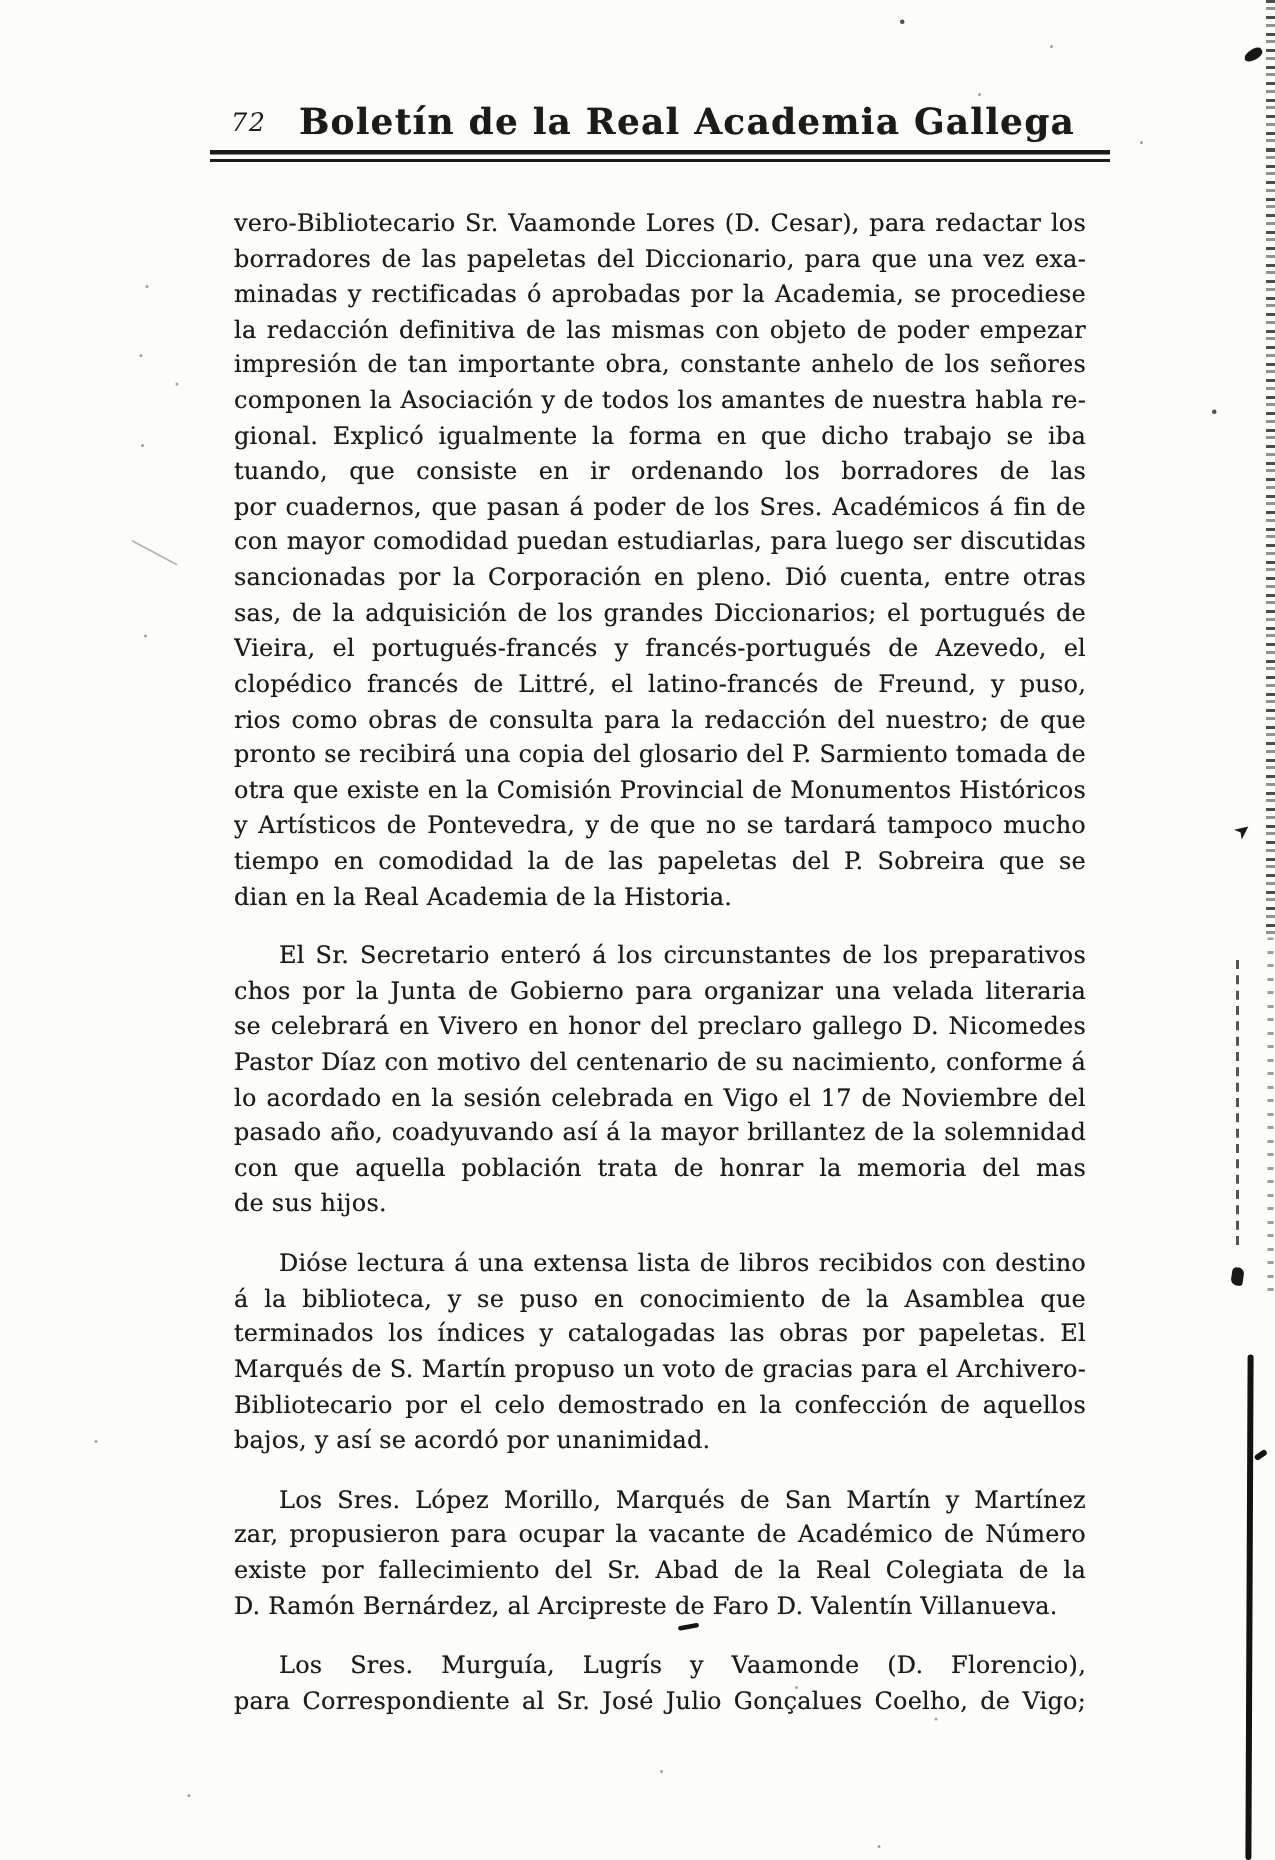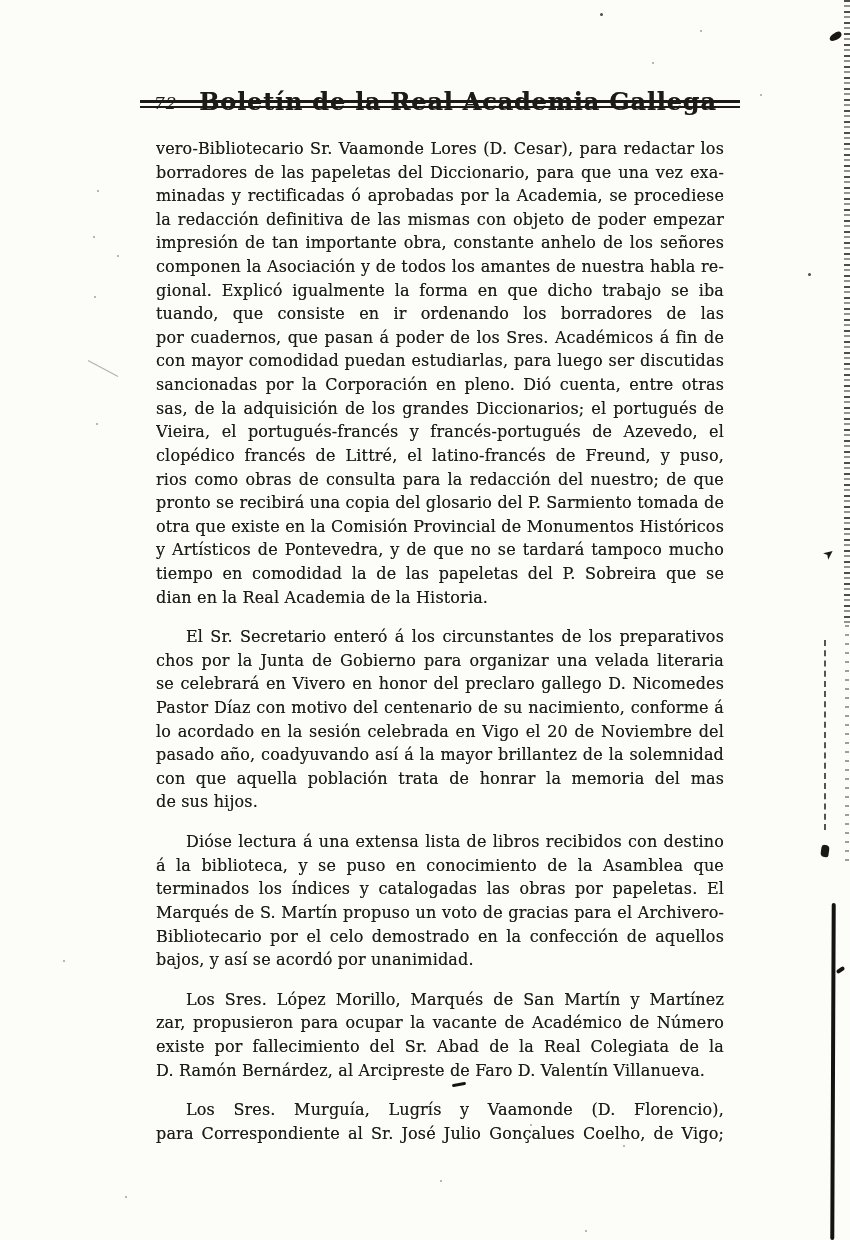--- a/index.html
+++ b/index.html
@@ -10,21 +10,21 @@
   .page{
     position:relative;
     width:850px;height:1240px;
     margin:0 auto;
     background:var(--paper);
     overflow:hidden;
     font-family:"DejaVu Serif","Liberation Serif",serif;
     color:var(--ink);
   }
   
-  .header{position:absolute;top:62px;left:140px;width:600px;height:36px;margin-top:21px;}
+  .header{position:absolute;top:62px;left:140px;width:600px;height:36px;}
   .page-number{
     position:absolute;left:14px;top:10px;
     font-size:17px;font-style:italic;letter-spacing:1px;
   }
   .header-title{
     position:absolute;left:0;right:0;top:4px;
     text-align:center;transform:translateX(18px);
     font-size:24px;font-weight:bold;letter-spacing:.8px;
     text-shadow:0 0 .5px rgba(0,0,0,.55);
   }
@@ -139,21 +139,21 @@
         <div class="line">otra que existe en la Comisión Provincial de Monumentos Históricos</div>
         <div class="line">y Artísticos de Pontevedra, y de que no se tardará tampoco mucho</div>
         <div class="line">tiempo en comodidad la de las papeletas del P. Sobreira que se custo-</div>
         <div class="line lastline">dian en la Real Academia de la Historia.</div>
       </div>
       <div class="para">
         <div class="line indent">El Sr. Secretario enteró á los circunstantes de los preparativos he-</div>
         <div class="line">chos por la Junta de Gobierno para organizar una velada literaria que</div>
         <div class="line">se celebrará en Vivero en honor del preclaro gallego D. Nicomedes</div>
         <div class="line">Pastor Díaz con motivo del centenario de su nacimiento, conforme á</div>
-        <div class="line">lo acordado en la sesión celebrada en Vigo el 20 de Noviembre del</div>
+        <div class="line">lo acordado en la sesión celebrada en Vigo el 17 de Noviembre del</div>
         <div class="line">pasado año, coadyuvando así á la mayor brillantez de la solemnidad</div>
         <div class="line">con que aquella población trata de honrar la memoria del mas ilustre</div>
         <div class="line lastline">de sus hijos.</div>
       </div>
       <div class="para">
         <div class="line indent">Dióse lectura á una extensa lista de libros recibidos con destino</div>
         <div class="line">á la biblioteca, y se puso en conocimiento de la Asamblea que estaban</div>
         <div class="line">terminados los índices y catalogadas las obras por papeletas. El señor</div>
         <div class="line">Marqués de S. Martín propuso un voto de gracias para el Archivero-</div>
         <div class="line">Bibliotecario por el celo demostrado en la confección de aquellos tra-</div>

